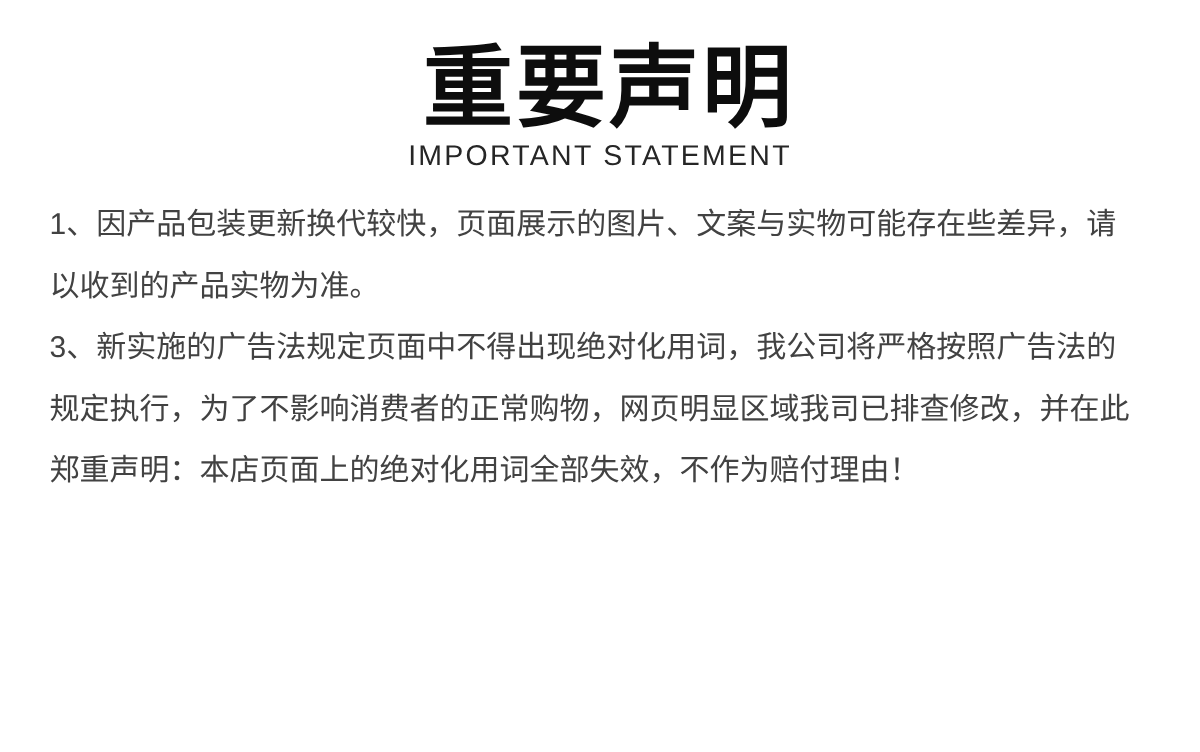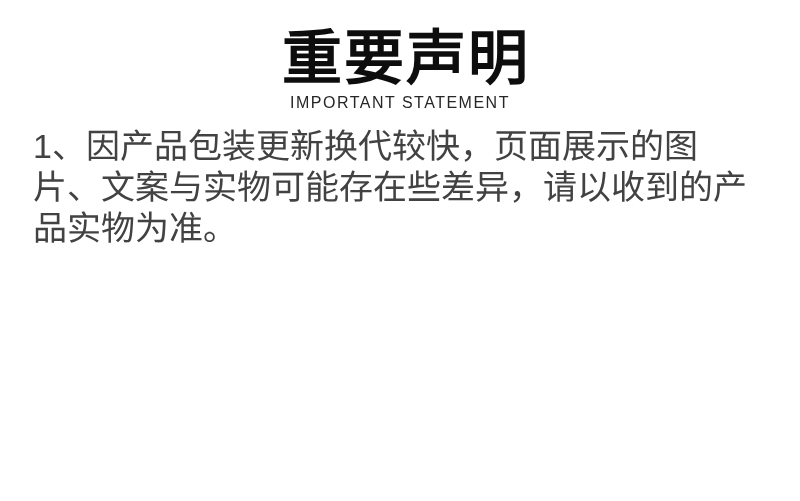--- a/index.html
+++ b/index.html
@@ -21,28 +21,28 @@
     .title {
       margin: 29px 0 0 12px;
       font-size: 60px;
       font-weight: 900;
       line-height: 1;
       letter-spacing: 2px;
       color: #0d0d0d;
     }
     .subtitle {
       margin-top: 5px;
-      font-size: 16px;
+      font-size: 19px;
       font-weight: 500;
       letter-spacing: 1.5px;
       color: #262626;
     }
     .statement-body {
       margin: 14px 39px 0 33px;
-      font-size: 34px;
+      font-size: 20px;
       line-height: 41px;
       color: #424242;
       text-align: left;
       word-break: break-all;
     }
     .statement-body p {
       margin: 0;
       padding: 0;
     }
   </style>
@@ -50,14 +50,15 @@
 <body>
 
 <div class="page">
   <div class="header">
     <h1 class="title" style="color: rgb(13, 13, 13);">重要声明</h1>
     <div class="subtitle" style="color: rgb(38, 38, 38);">IMPORTANT STATEMENT</div>
   </div>
 
   <div class="statement-body" style="color: rgb(66, 66, 66);">
     <p>1、因产品包装更新换代较快，页面展示的图片、文案与实物可能存在些差异，请以收到的产品实物为准。</p>
+    <p>3、新实施的广告法规定页面中不得出现绝对化用词，我公司将严格按照广告法的规定执行，为了不影响消费者的正常购物，网页明显区域我司已排查修改，并在此郑重声明：本店页面上的绝对化用词全部失效，不作为赔付理由！</p>
   </div>
 </div>
 
 </body></html>

